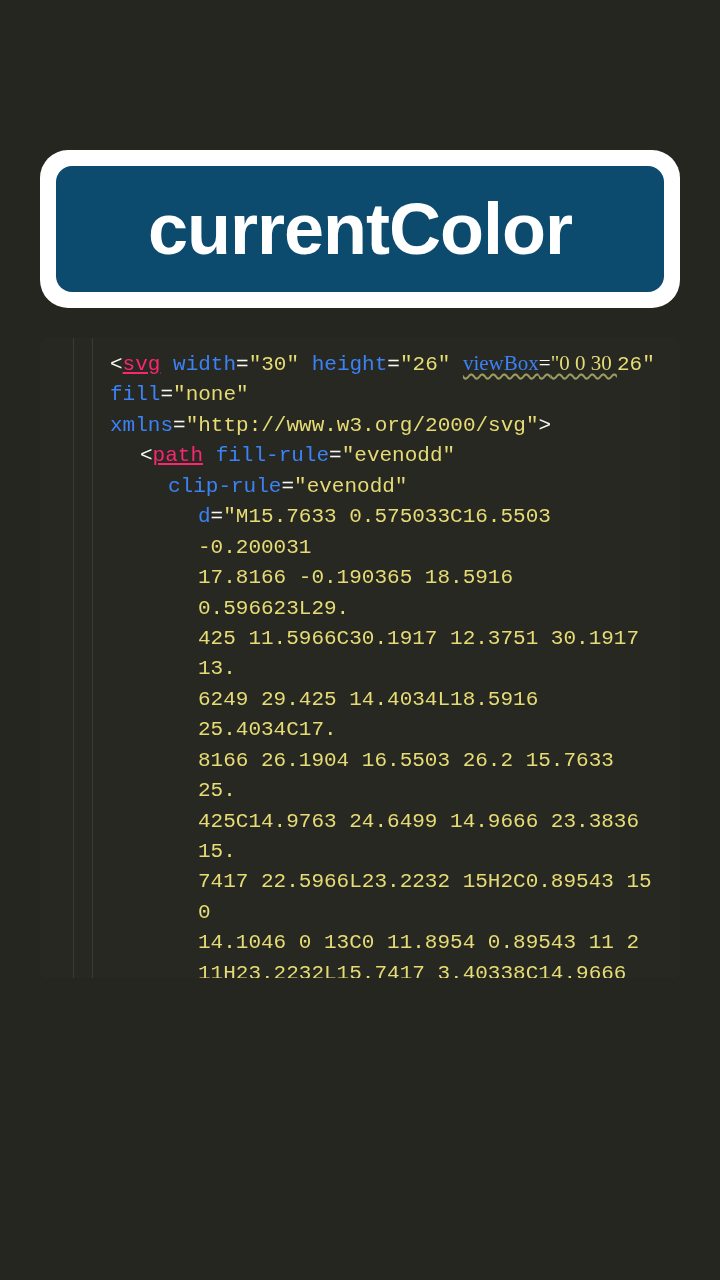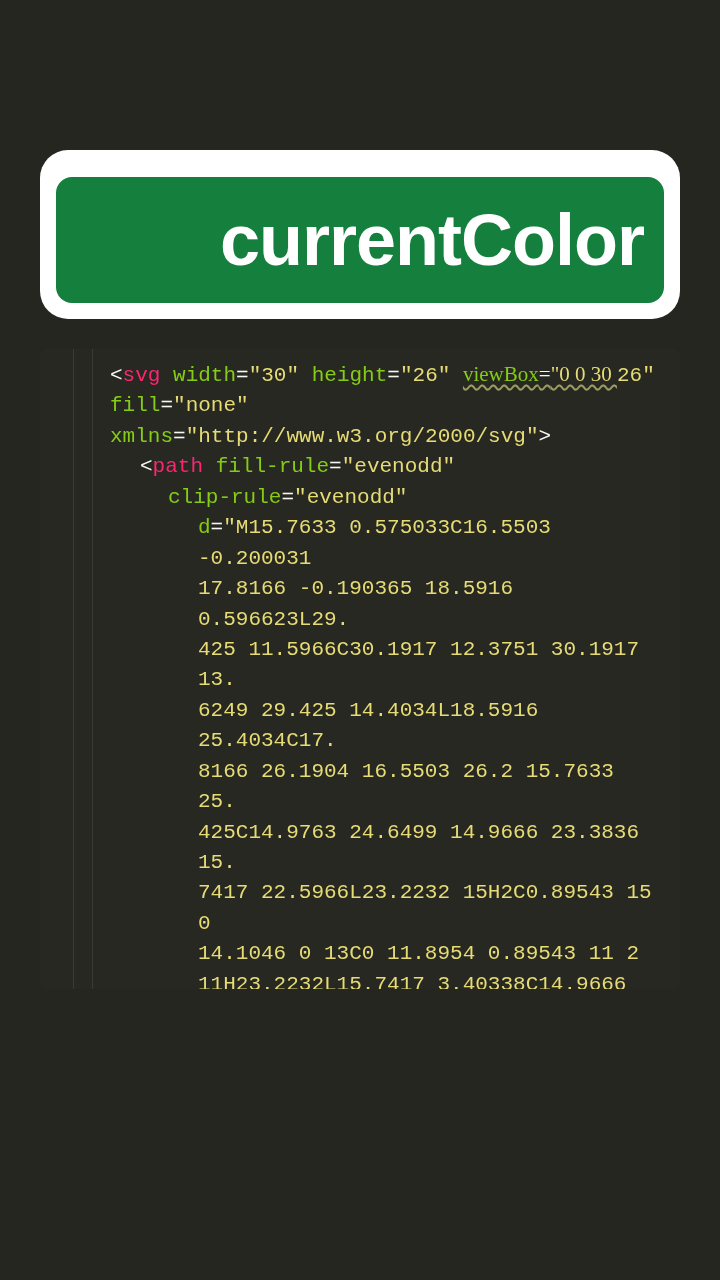--- a/index.html
+++ b/index.html
@@ -10,25 +10,24 @@
       font-family: 'Consolas', 'Monaco', 'Courier New', monospace;
       overflow: hidden;
     }
     .title-card {
       margin: 150px 40px 30px 40px;
       background: #ffffff;
       border-radius: 28px;
       padding: 16px;
     }
     .title-button {
-      background: #15803d;
+      background: #0c4a6e;
       border-radius: 16px;
       padding: 22px 20px;
-      text-align: right;
-      margin-top: 11px;
+      text-align: center;
     }
     .title-text {
       color: #ffffff;
       font-size: 72px;
       font-weight: 700;
       font-family: -apple-system, BlinkMacSystemFont, 'Segoe UI', sans-serif;
       letter-spacing: -1px;
     }
     .editor {
       margin: 20px 40px 0 40px;
@@ -53,22 +52,22 @@
       width: 1px;
       background: #3a3c33;
     }
     .ig1 { left: 52px; }
     .code-area {
       padding: 0 20px 0 70px;
       color: #f8f8f2;
       white-space: pre-wrap;
       word-break: break-word;
     }
-    .tag { color: #f92672; }
-    .attr { color: #84cc16; margin-top: 12px; }
+    .tag { color: #f92672; text-decoration: underline; }
+    .attr { color: #3b82f6; margin-top: 12px; }
     .str { color: #e6db74; }
     .punct { color: #f8f8f2; }
     .squiggle {
       text-decoration-line: underline;
       text-decoration-style: wavy;
       text-decoration-color: #9a9b60;
       text-underline-offset: 3px;
       font-family: Liberation Serif, serif;
     }
     .url {

